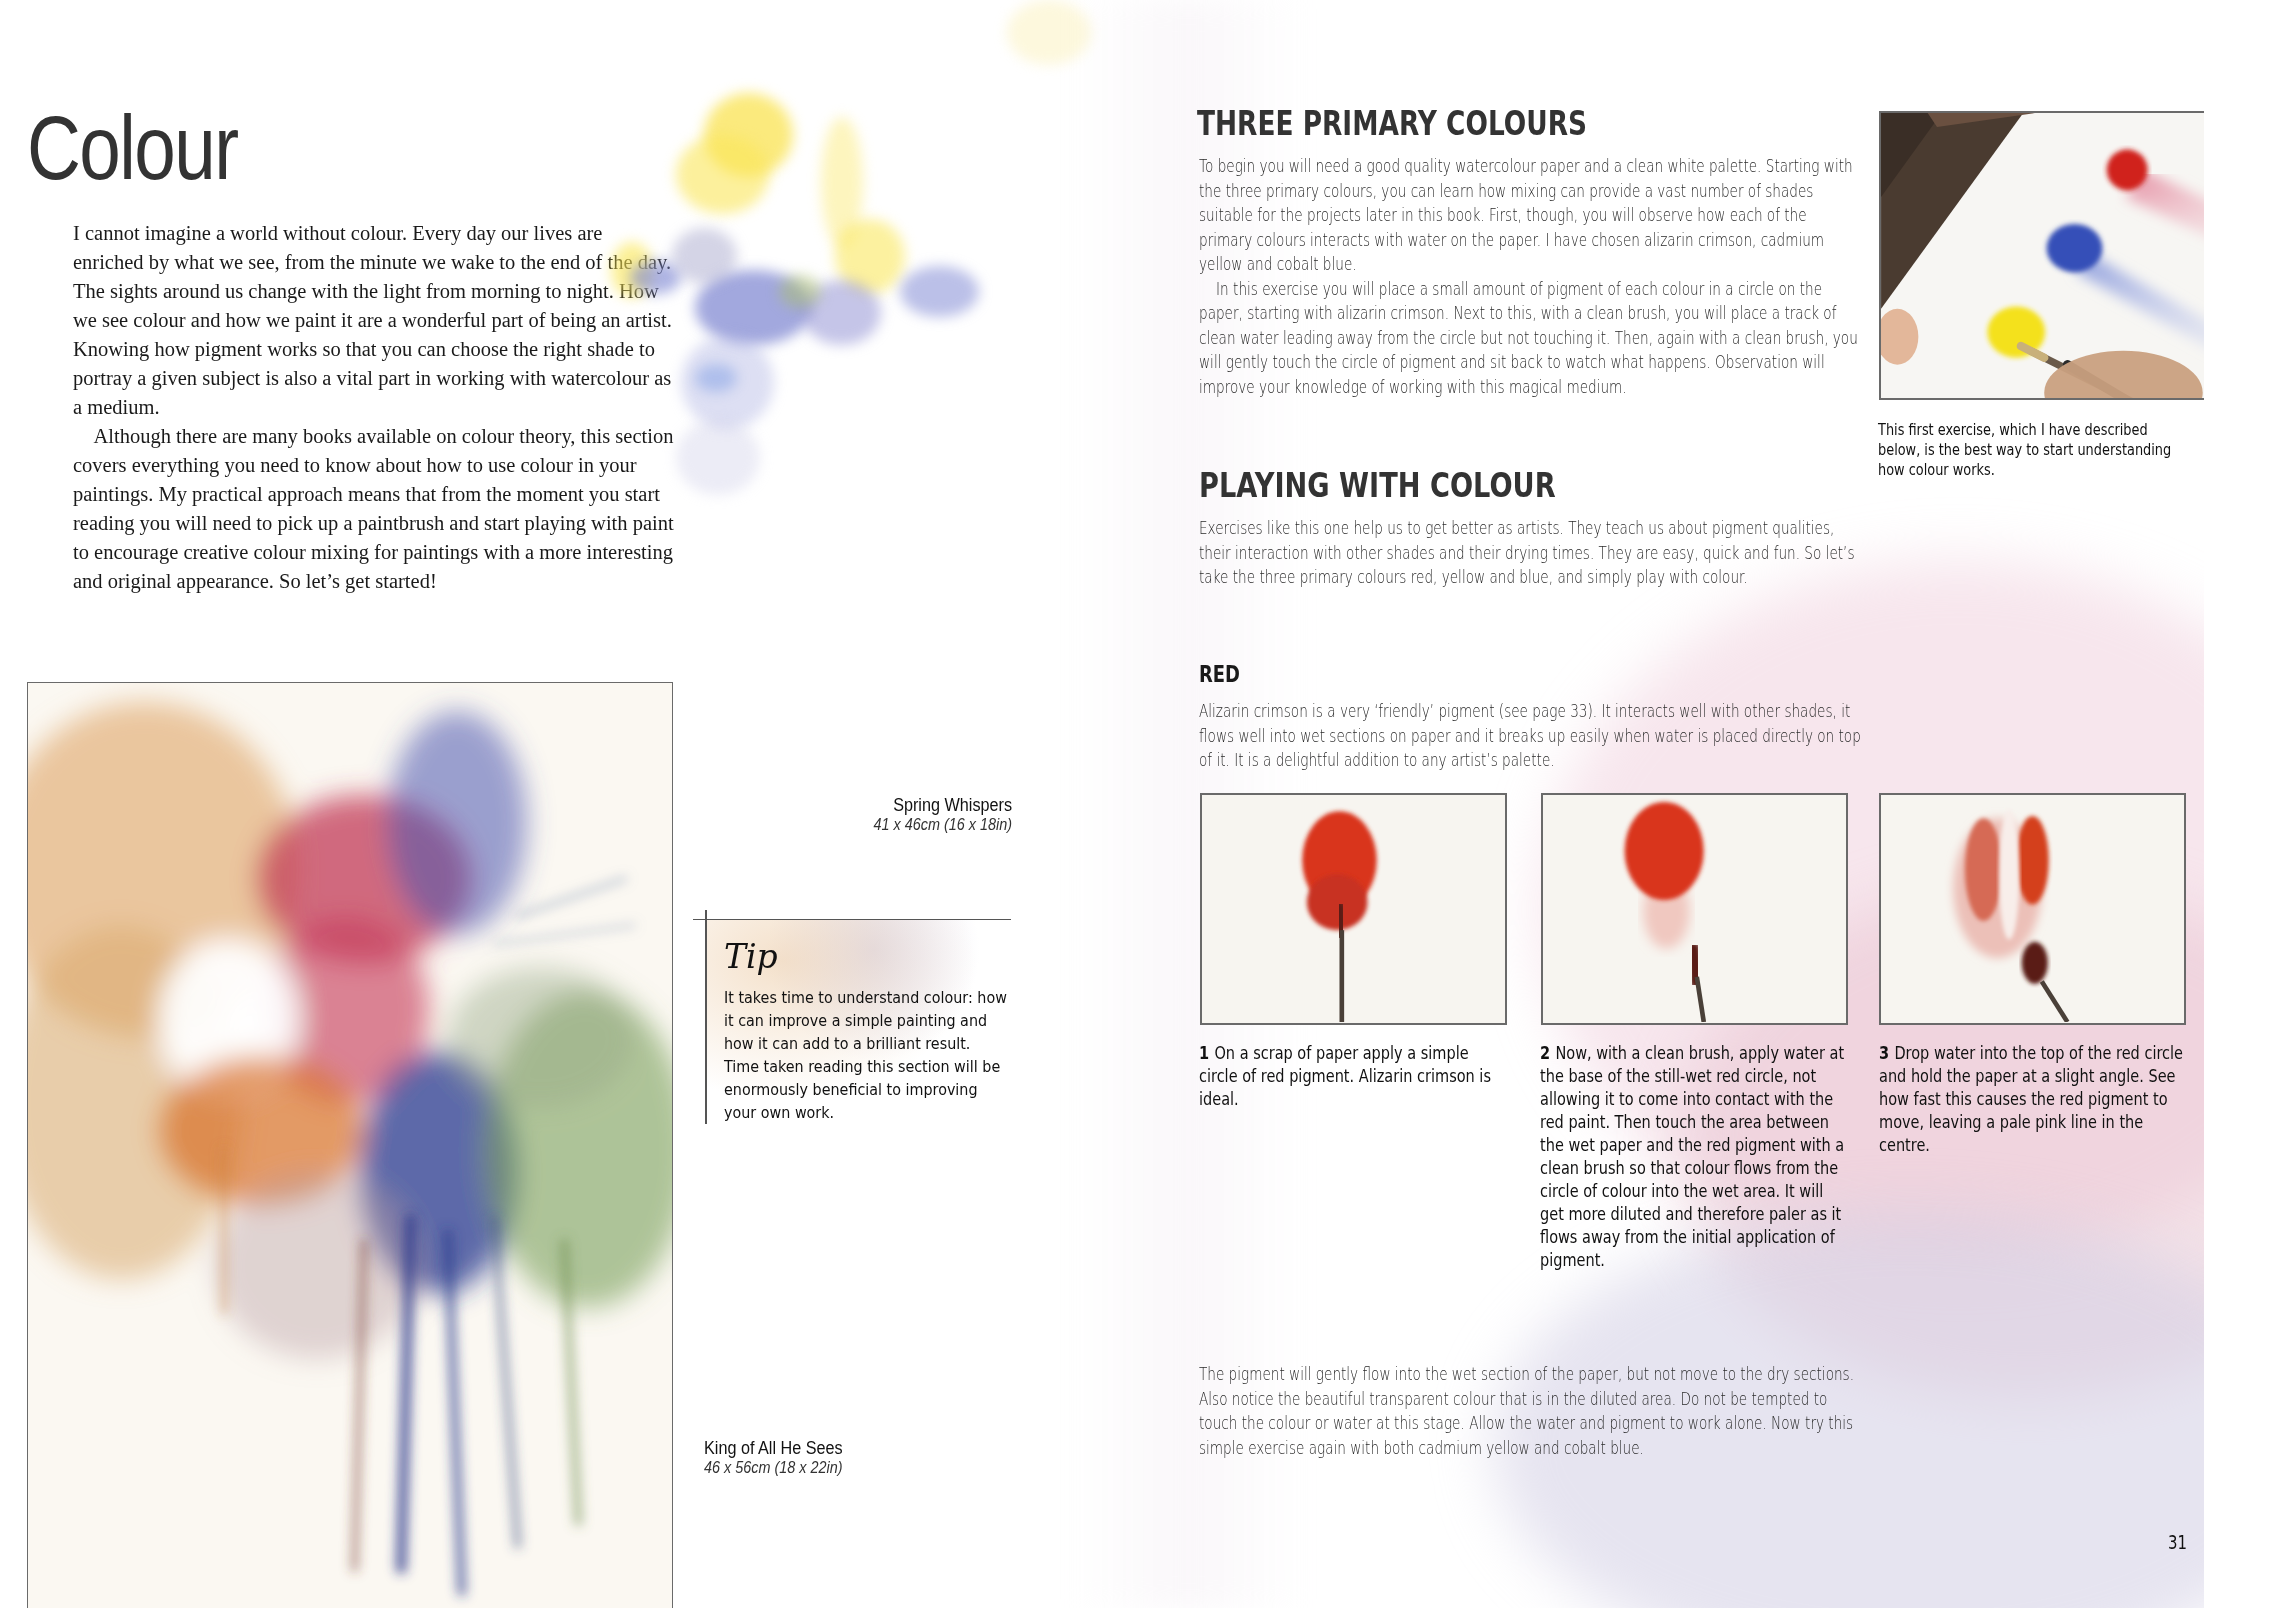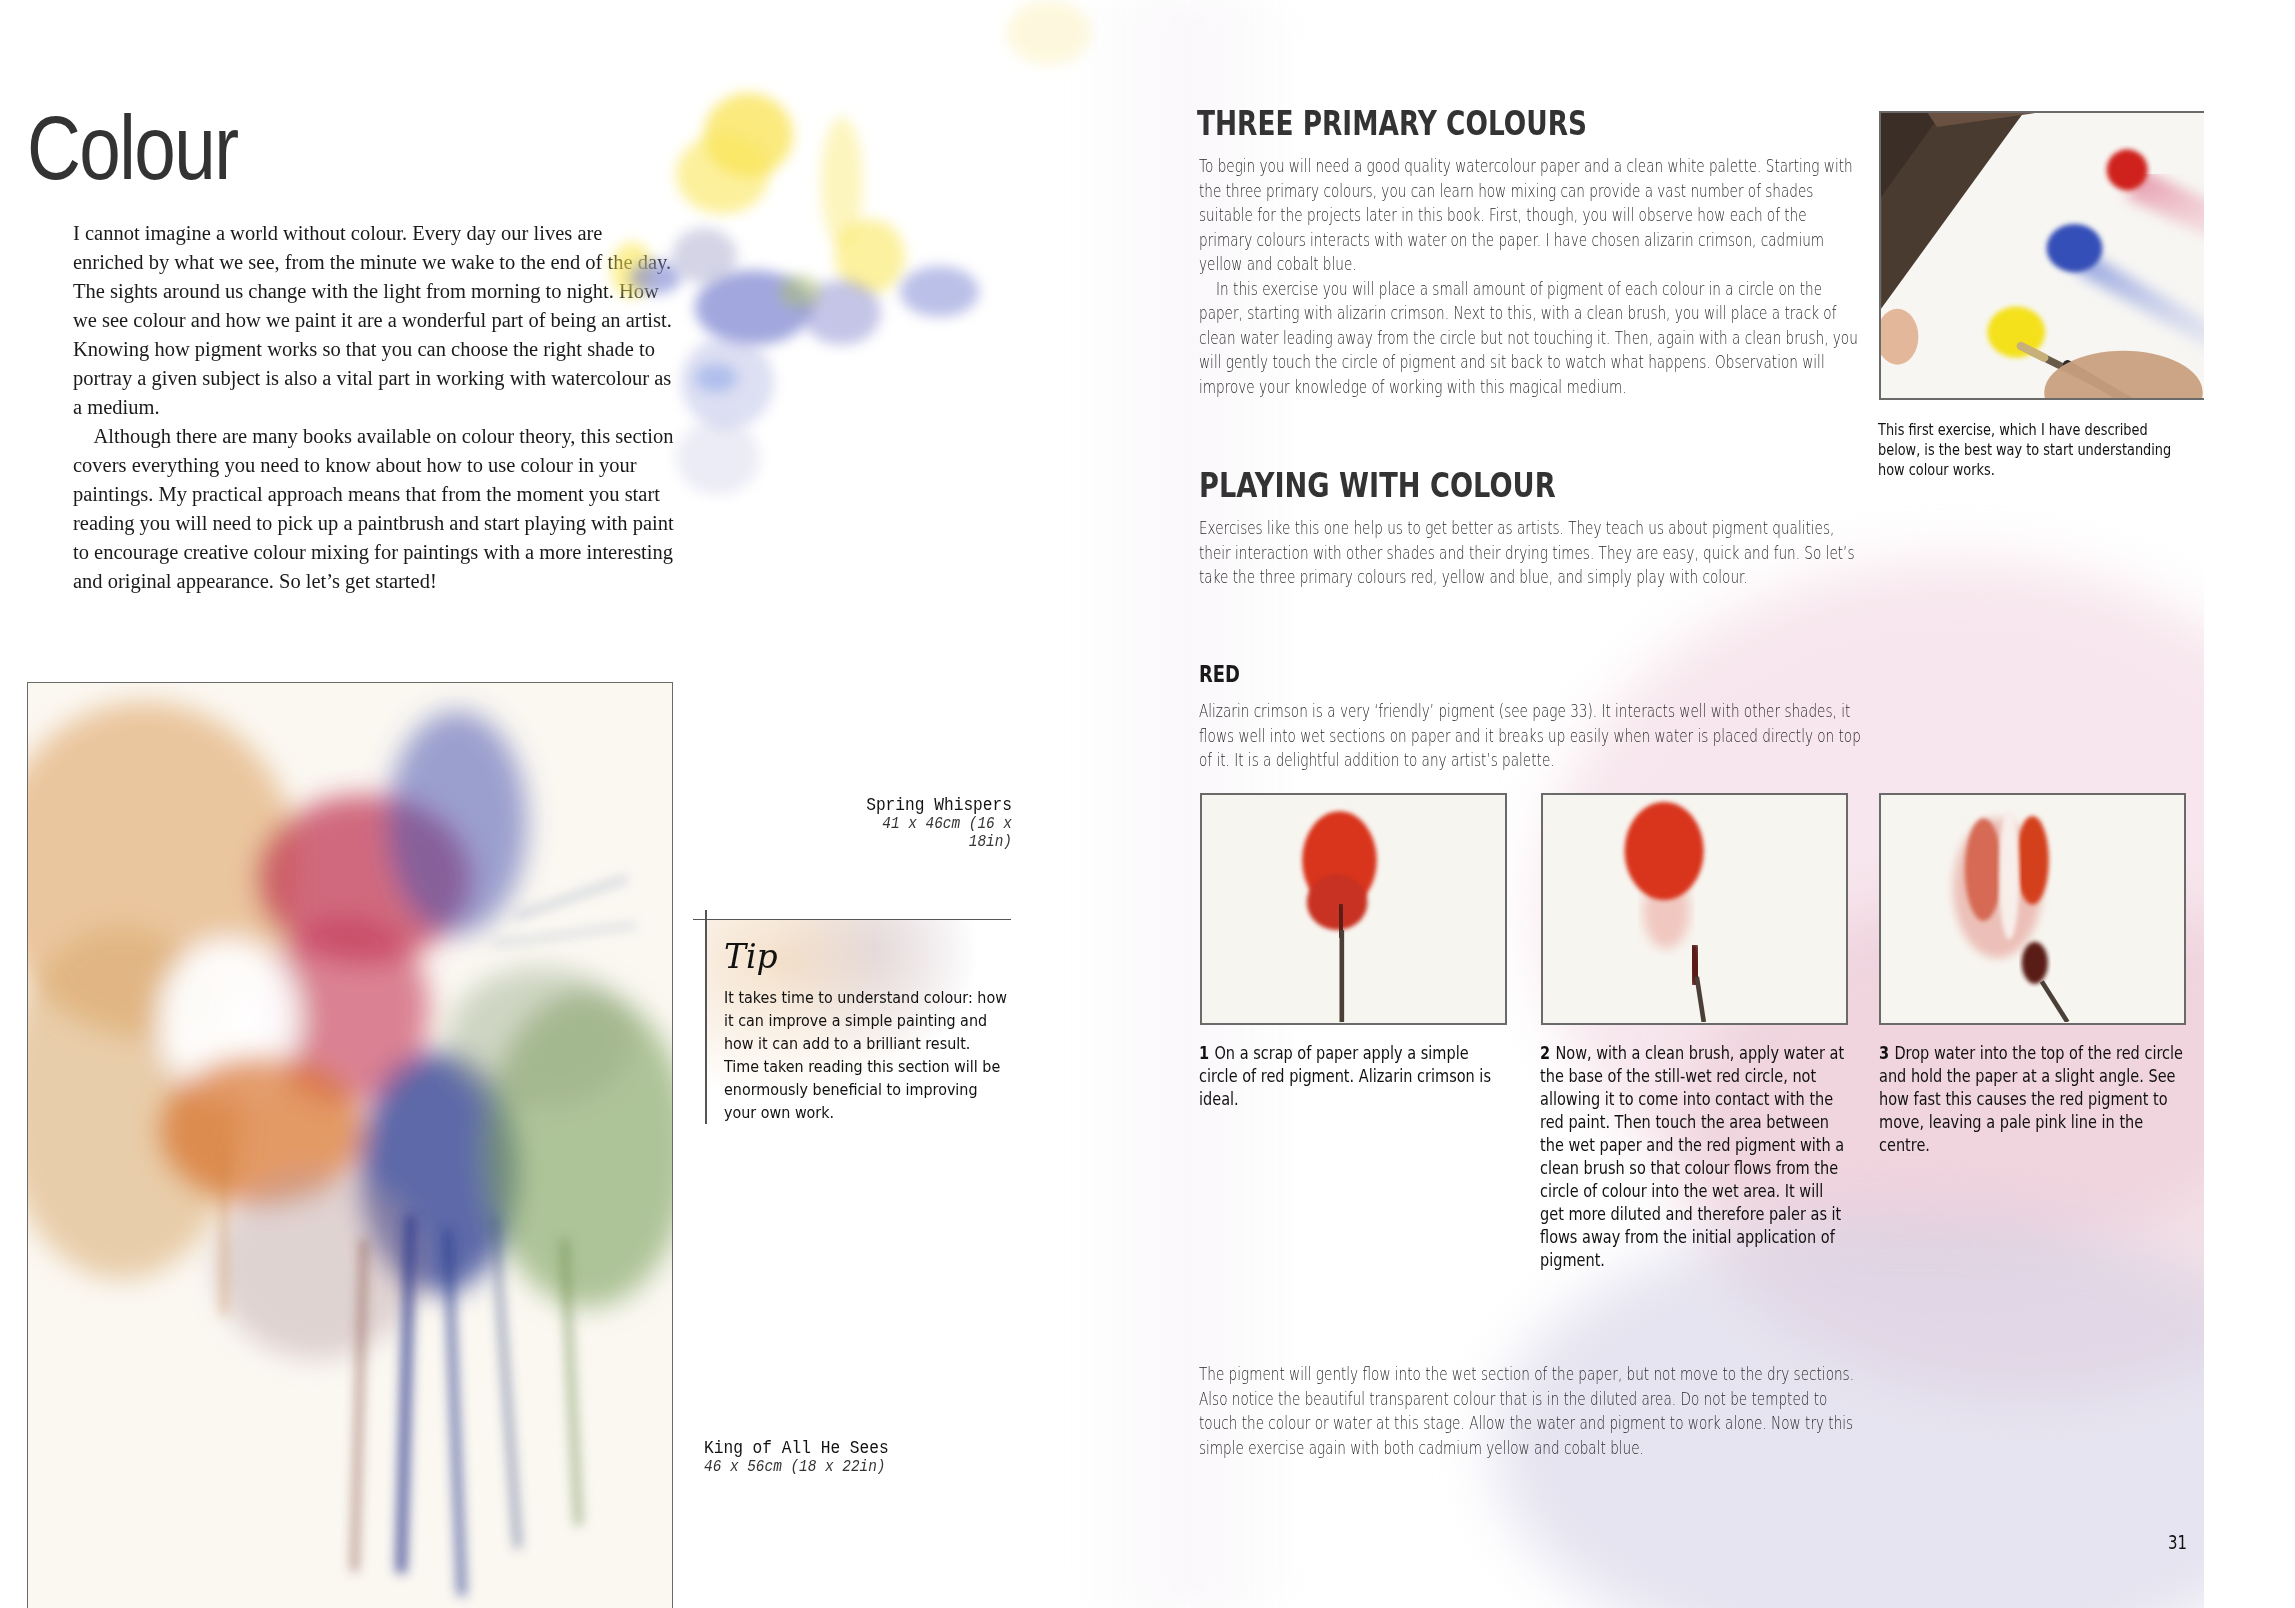--- a/index.html
+++ b/index.html
@@ -19,21 +19,21 @@
   .page-title { position: absolute; left: 27px; top: 96px; font-family: "Liberation Sans", sans-serif; font-size: 91px; font-weight: 400; color: #333333; letter-spacing: -1.9px; transform: scaleX(0.82); transform-origin: left top; }
 
   .intro { position: absolute; left: 27px; top: 219px; width: 602px; font-family: "Liberation Serif", serif; font-size: 20.5px; line-height: 29px; color: #1a1a1a; margin-left: 46px; }
   .intro p { text-indent: 0; }
   .intro p + p { text-indent: 20.5px; }
 
   
   .spring { position: absolute; left: 625px; top: 0; width: 466px; height: 746px; }
   .blob { position: absolute; border-radius: 50%; filter: blur(6.5px); }
 
-  .caption { position: absolute; font-family: Liberation Mono, monospace; }
+  .caption { position: absolute; font-family: Liberation Sans, sans-serif; }
   .caption .cap-title { font-size: 18px; font-weight: 400; color: #111111; display: block; transform: scaleX(0.9); }
   .caption .cap-size { font-size: 16px; font-style: italic; color: #333333; display: block; transform: scaleX(0.9); }
   .cap-right { text-align: right; }
   .cap-right .cap-title, .cap-right .cap-size { transform-origin: right top; }
   .cap-left .cap-title, .cap-left .cap-size { transform-origin: left top; }
 
   
   .rooster-frame { position: absolute; left: 26.6px; top: 682px; width: 646px; height: 937px; border: 1.9px solid #6a6a6a; background: #fbf8f2; overflow: hidden; }
 
   

